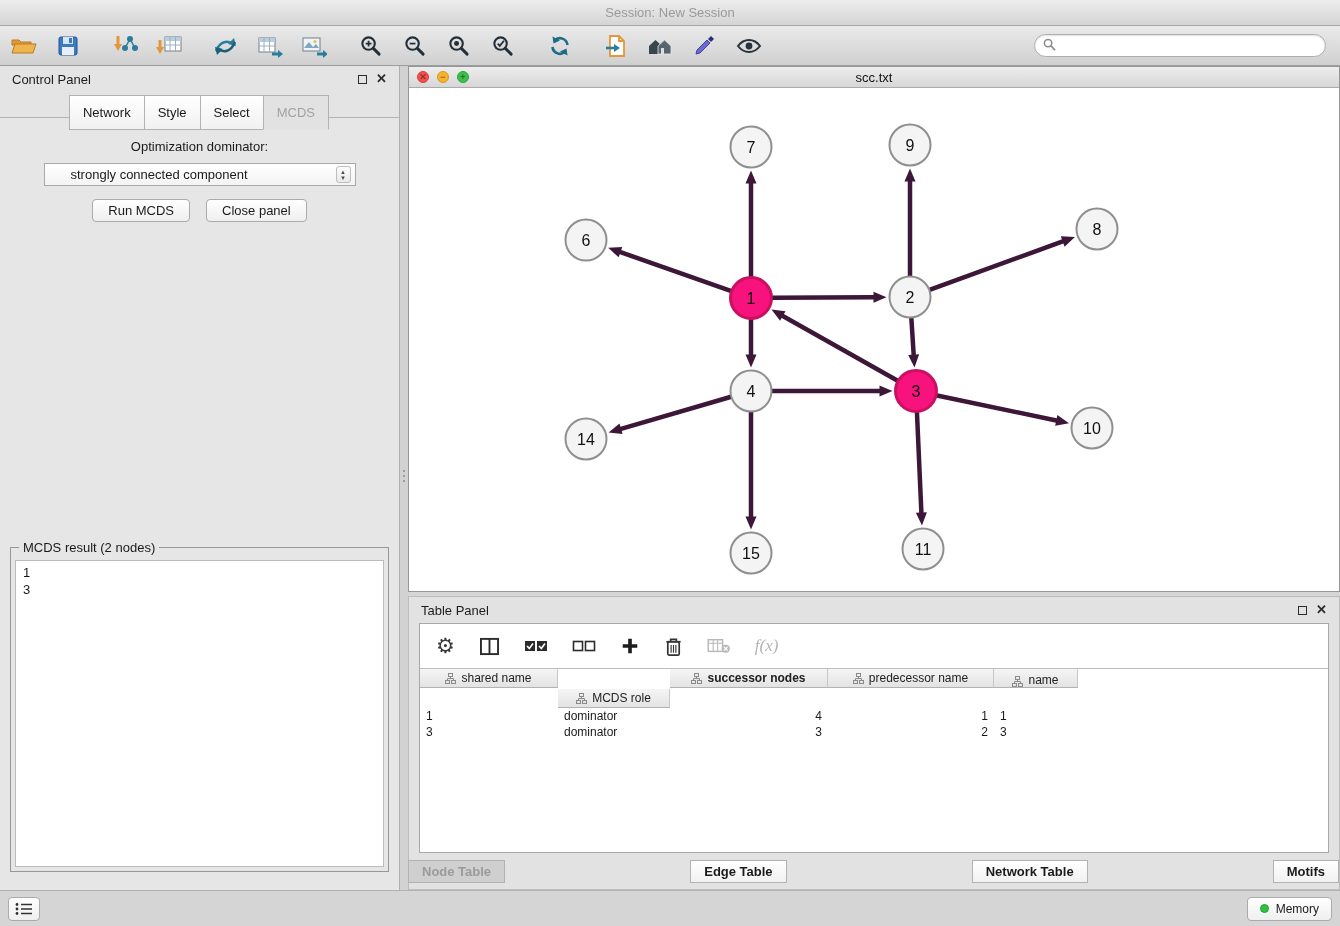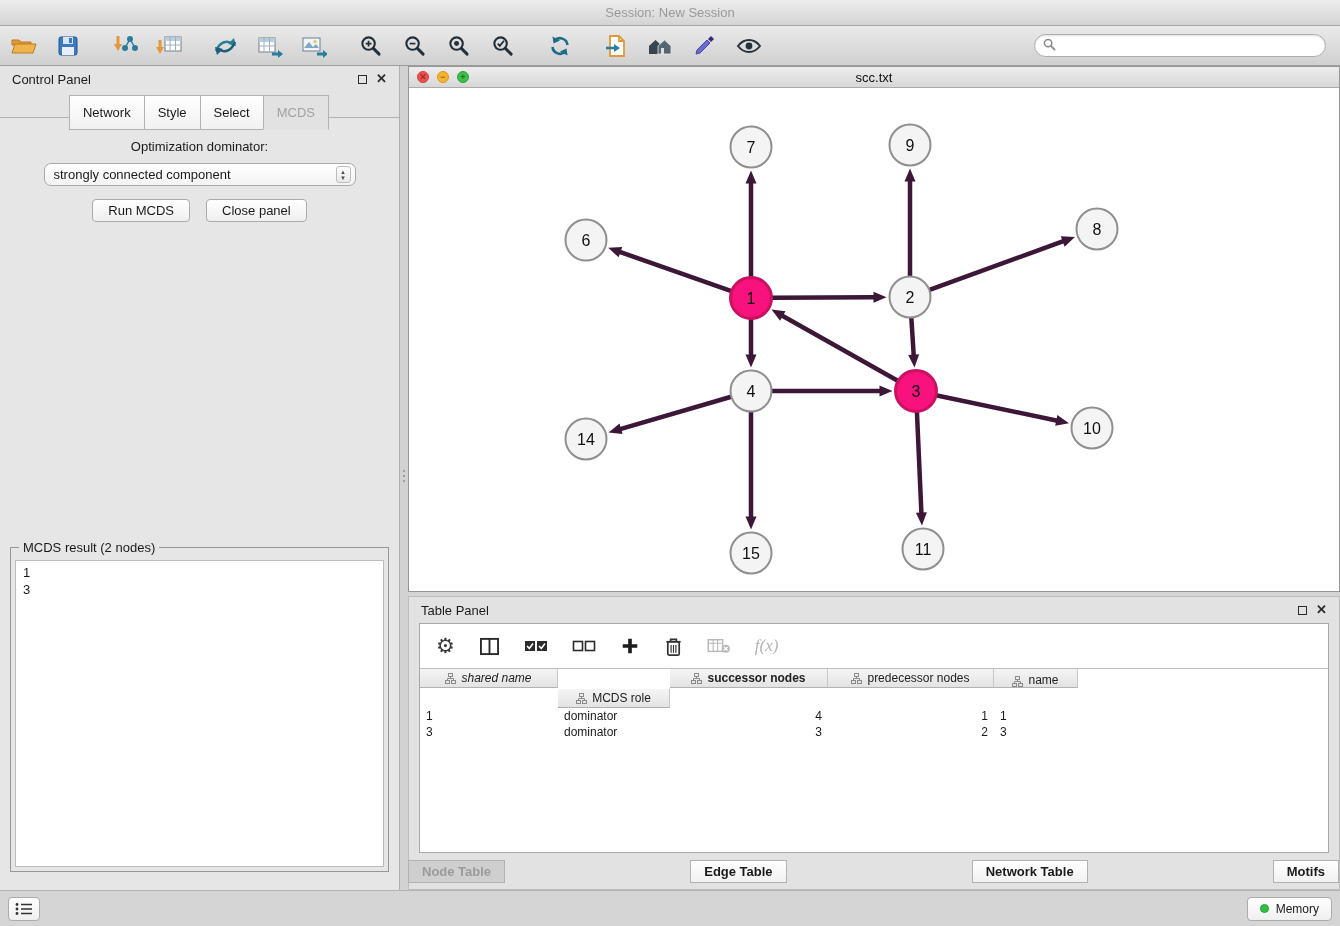--- a/index.html
+++ b/index.html
@@ -20,21 +20,21 @@
   .control-panel{position:absolute;left:0;top:66px;width:400px;height:824px;background:#e4e4e4;border-right:1px solid #b0b0b0}
   .panel-header{height:26px;display:flex;align-items:center;padding:0 12px;font-size:13px;color:#1c1c1c}
   .win-btns{margin-left:auto;display:flex;align-items:center;gap:9px}
   .win-sq{width:9px;height:9px;border:1.5px solid #2c2c2c;display:inline-block;cursor:pointer}
   .win-x{font-size:13px;font-weight:bold;color:#2c2c2c;line-height:10px;cursor:pointer}
   .cp-tabs{display:flex;justify-content:center;margin-top:3px;position:relative;z-index:2}
   .cp-tab{border:1px solid #b2b2b2;background:linear-gradient(#ffffff,#f1f1f1);padding:9px 13px;font-size:13px;margin-left:-1px;cursor:pointer;color:#1a1a1a}
   .cp-tab.active{background:#e2e2e2;color:#a2a2a2;border-bottom-color:#e2e2e2}
   .cp-content{position:absolute;left:0;top:52px;right:0;bottom:0;border-top:1px solid #b2b2b2;background:#e6e6e6;margin-top:-1px}
   .opt-label{text-align:center;font-size:13px;margin-top:21px}
-  .dropdown{width:312px;height:23px;margin:9px auto 0;background:linear-gradient(#ffffff,#f3f3f3);border:1px solid #a9a9a9;border-radius:7px;display:flex;align-items:center;padding:0 4px 0 9px;font-size:13px;cursor:pointer}
+  .dropdown{width:312px;height:23px;margin:9px auto 0;background:linear-gradient(#ffffff,#f3f3f3);border:1px solid #a9a9a9;border-radius:0;display:flex;align-items:center;padding:0 4px 0 26px;font-size:13px;cursor:pointer}
   .stepper{margin-left:auto;width:15px;height:17px;display:flex;flex-direction:column;align-items:center;justify-content:center;color:#4a4a4a;font-size:6px;line-height:6px;background:linear-gradient(#fdfdfd,#e8e8e8);border:1px solid #bdbdbd;border-radius:3px}
   .btn-row{display:flex;justify-content:center;gap:16px;margin-top:13px}
   .btn{padding:3px 15px;font-size:13px;background:linear-gradient(#ffffff,#efefef);border:1px solid #ababab;border-radius:4px;cursor:pointer;color:#1a1a1a}
   .result-box{position:absolute;left:10px;right:10px;top:429px;bottom:18px;border:1px solid #979797}
   .result-legend{position:absolute;top:-8px;left:8px;background:#e6e6e6;padding:0 4px;font-size:13px}
   .result-inner{position:absolute;left:4px;right:4px;top:12px;bottom:4px;background:#fff;border:1px solid #bcbcbc;padding:3px 7px;font-size:13px;line-height:17px;overflow:auto}
 
   
   .v-splitter{position:absolute;left:400px;top:66px;width:8px;height:824px;background:#d2d2d2;cursor:col-resize}
   .v-splitter .dots{position:absolute;top:404px;left:3px;width:2px;height:2px;border-radius:50%;background:#8c8c8c;box-shadow:0 5px 0 #8c8c8c,0 10px 0 #8c8c8c}
@@ -428,21 +428,21 @@
         <svg width="24" height="18" viewBox="0 0 26 20">
             <rect x="1" y="3" width="16" height="13" fill="none" stroke="#b8b8b8" stroke-width="1.6"></rect>
             <path d="M1 7 h16 M6.5 3 v13 M11.5 3 v13" stroke="#b8b8b8" stroke-width="1.2"></path>
             <circle cx="20.5" cy="13" r="4.5" fill="#b8b8b8"></circle>
             <path d="M18.4 11 l4.2 4 M22.6 11 l-4.2 4" stroke="#fff" stroke-width="1.4"></path>
           </svg>
       </span>
       <span class="tp-icon fx">f(x)</span>
     </div>
     <div class="thead">
-        <div class="th" style="width: 138px; font-style: italic;">
+        <div class="th" style="width: 138px;">
           <span class="th-icon">
             <svg width="11" height="11" viewBox="0 0 11 11">
               <rect x="3.5" y="0.5" width="4" height="3" fill="none" stroke="#8a8a8a"></rect>
               <path d="M5.5 3.5 V5.5 M2.5 7.5 V5.5 H8.5 V7.5" fill="none" stroke="#8a8a8a"></path>
               <rect x="0.5" y="7.5" width="4" height="3" fill="none" stroke="#8a8a8a"></rect>
               <rect x="6.5" y="7.5" width="4" height="3" fill="none" stroke="#8a8a8a"></rect>
             </svg>
           </span>
           <span>shared name</span>
         </div>
@@ -470,21 +470,21 @@
         </div>
         <div class="th" style="width: 166px;">
           <span class="th-icon">
             <svg width="11" height="11" viewBox="0 0 11 11">
               <rect x="3.5" y="0.5" width="4" height="3" fill="none" stroke="#8a8a8a"></rect>
               <path d="M5.5 3.5 V5.5 M2.5 7.5 V5.5 H8.5 V7.5" fill="none" stroke="#8a8a8a"></path>
               <rect x="0.5" y="7.5" width="4" height="3" fill="none" stroke="#8a8a8a"></rect>
               <rect x="6.5" y="7.5" width="4" height="3" fill="none" stroke="#8a8a8a"></rect>
             </svg>
           </span>
-          <span>predecessor nodes</span>
+          <span>predecessor name</span>
         </div>
         <div class="th" style="width: 84px; align-items: flex-end;">
           <span class="th-icon">
             <svg width="11" height="11" viewBox="0 0 11 11">
               <rect x="3.5" y="0.5" width="4" height="3" fill="none" stroke="#8a8a8a"></rect>
               <path d="M5.5 3.5 V5.5 M2.5 7.5 V5.5 H8.5 V7.5" fill="none" stroke="#8a8a8a"></path>
               <rect x="0.5" y="7.5" width="4" height="3" fill="none" stroke="#8a8a8a"></rect>
               <rect x="6.5" y="7.5" width="4" height="3" fill="none" stroke="#8a8a8a"></rect>
             </svg>
           </span>

